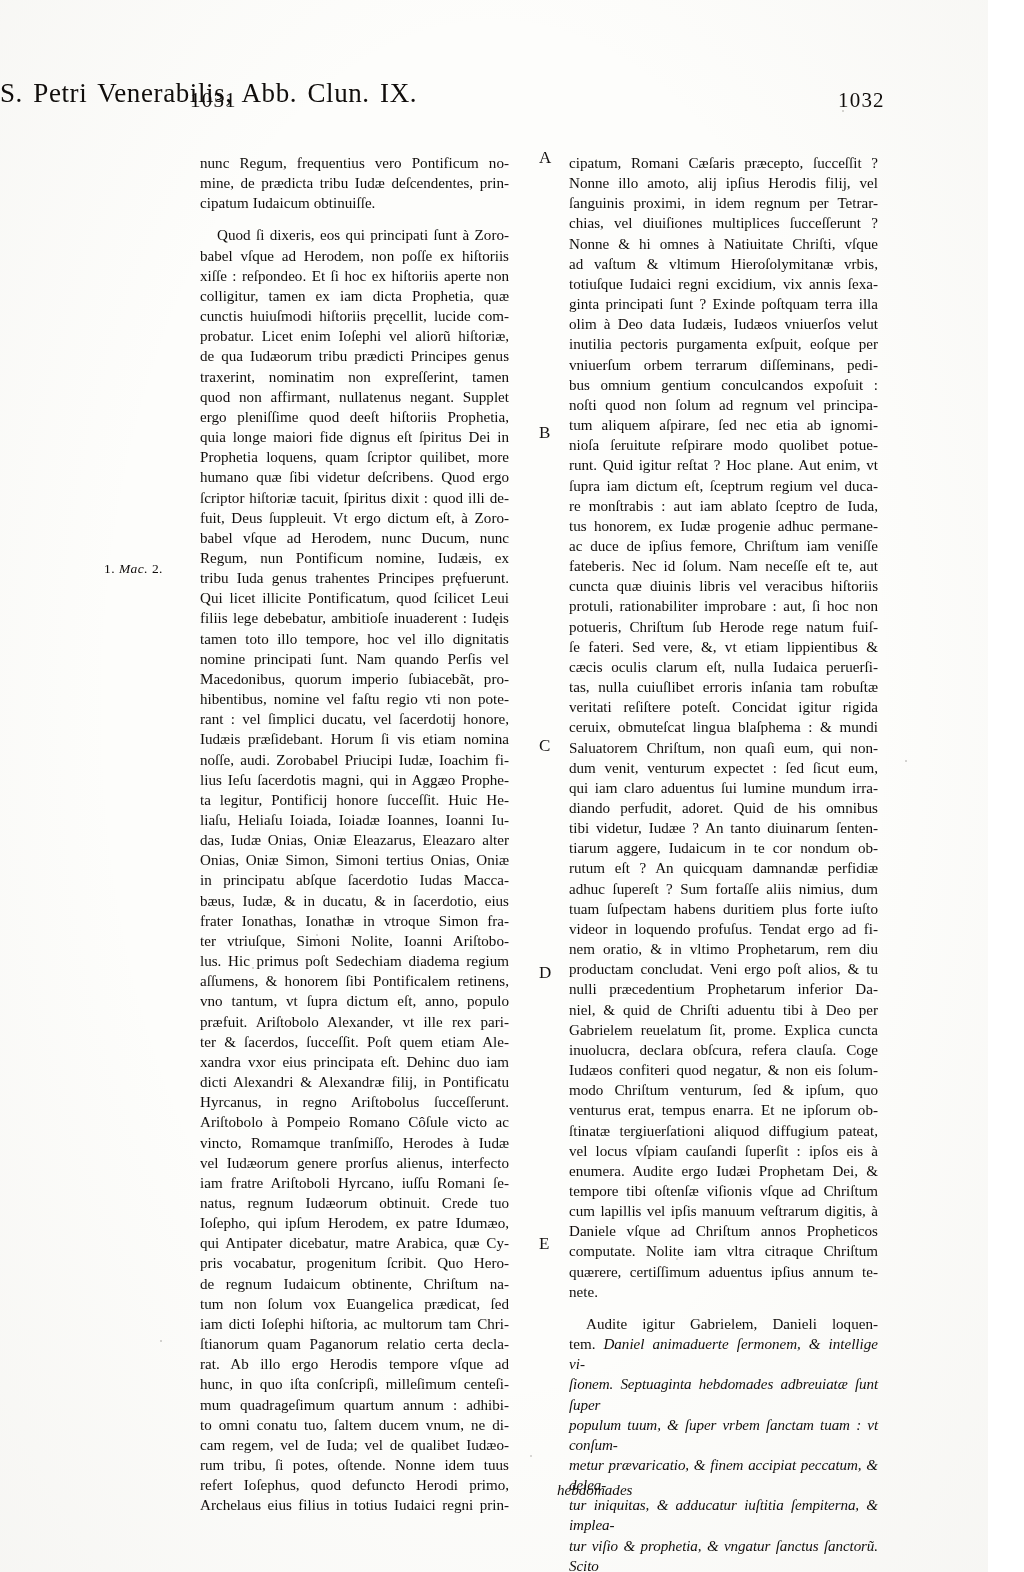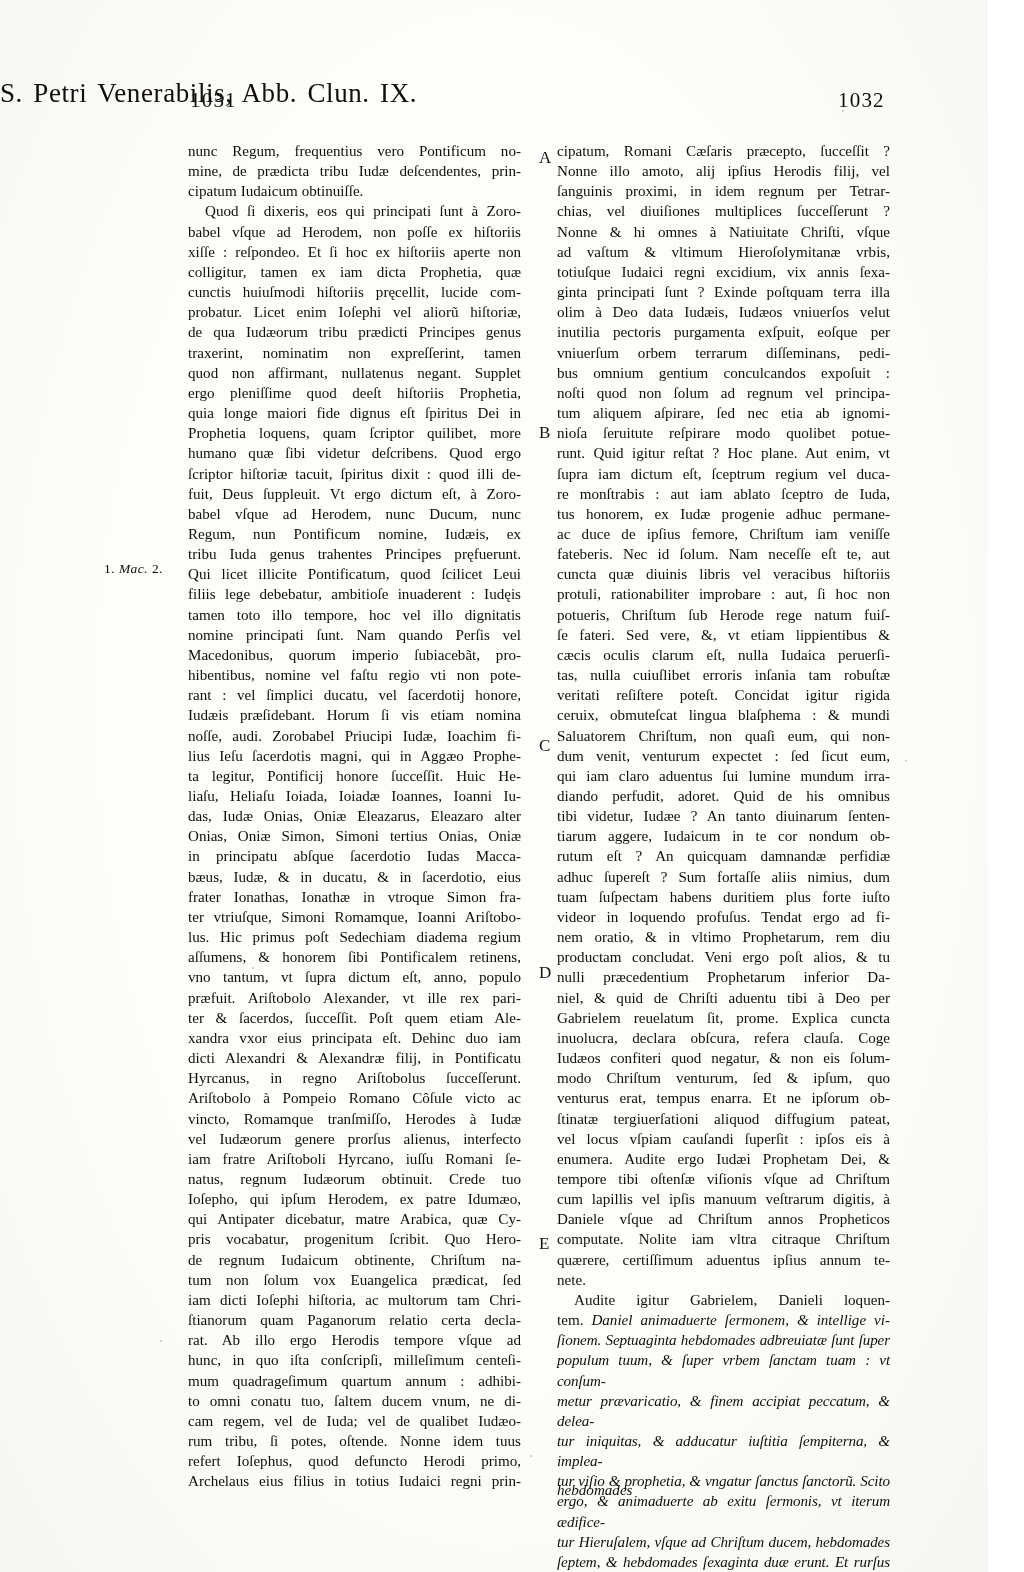--- a/index.html
+++ b/index.html
@@ -93,21 +93,21 @@
     text-align: justify;
     text-justify: inter-word;
     -webkit-hyphens: none;
     hyphens: none;
     word-spacing: 0.3px;
   }
   .col-left  { left: 188px; }
   .col-right { left: 557px; }
 
   .col p {
-    margin: 0;
+    margin: 12px;
     text-indent: 0;
   }
   
   .ln {
     display: block;
     text-align: justify;
     text-align-last: justify;
     white-space: pre-wrap;
   }
   .ln.last,
@@ -198,21 +198,21 @@
         <span class="ln">Iudæis præſidebant. Horum ſi vis etiam nomina</span>
         <span class="ln">noſſe, audi. Zorobabel Priucipi Iudæ, Ioachim fi-</span>
         <span class="ln">lius Ieſu ſacerdotis magni, qui in Aggæo Prophe-</span>
         <span class="ln">ta legitur, Pontificij honore ſucceſſit. Huic He-</span>
         <span class="ln">liaſu, Heliaſu Ioiada, Ioiadæ Ioannes, Ioanni Iu-</span>
         <span class="ln">das, Iudæ Onias, Oniæ Eleazarus, Eleazaro alter</span>
         <span class="ln">Onias, Oniæ Simon, Simoni tertius Onias, Oniæ</span>
         <span class="ln">in principatu abſque ſacerdotio Iudas Macca-</span>
         <span class="ln">bæus, Iudæ, &amp; in ducatu, &amp; in ſacerdotio, eius</span>
         <span class="ln">frater Ionathas, Ionathæ in vtroque Simon fra-</span>
-        <span class="ln">ter vtriuſque, Simoni Romamque, Ioanni Ariſtobo-</span>
+        <span class="ln">ter vtriuſque, Simoni Nolite, Ioanni Ariſtobo-</span>
         <span class="ln">lus. Hic primus poſt Sedechiam diadema regium</span>
         <span class="ln">aſſumens, &amp; honorem ſibi Pontificalem retinens,</span>
         <span class="ln">vno tantum, vt ſupra dictum eſt, anno, populo</span>
         <span class="ln">præfuit. Ariſtobolo Alexander, vt ille rex pari-</span>
         <span class="ln">ter &amp; ſacerdos, ſucceſſit. Poſt quem etiam Ale-</span>
         <span class="ln">xandra vxor eius principata eſt. Dehinc duo iam</span>
         <span class="ln">dicti Alexandri &amp; Alexandræ filij, in Pontificatu</span>
         <span class="ln">Hyrcanus, in regno Ariſtobolus ſucceſſerunt.</span>
         <span class="ln">Ariſtobolo à Pompeio Romano Côſule victo ac</span>
         <span class="ln">vincto, Romamque tranſmiſſo, Herodes à Iudæ</span>

